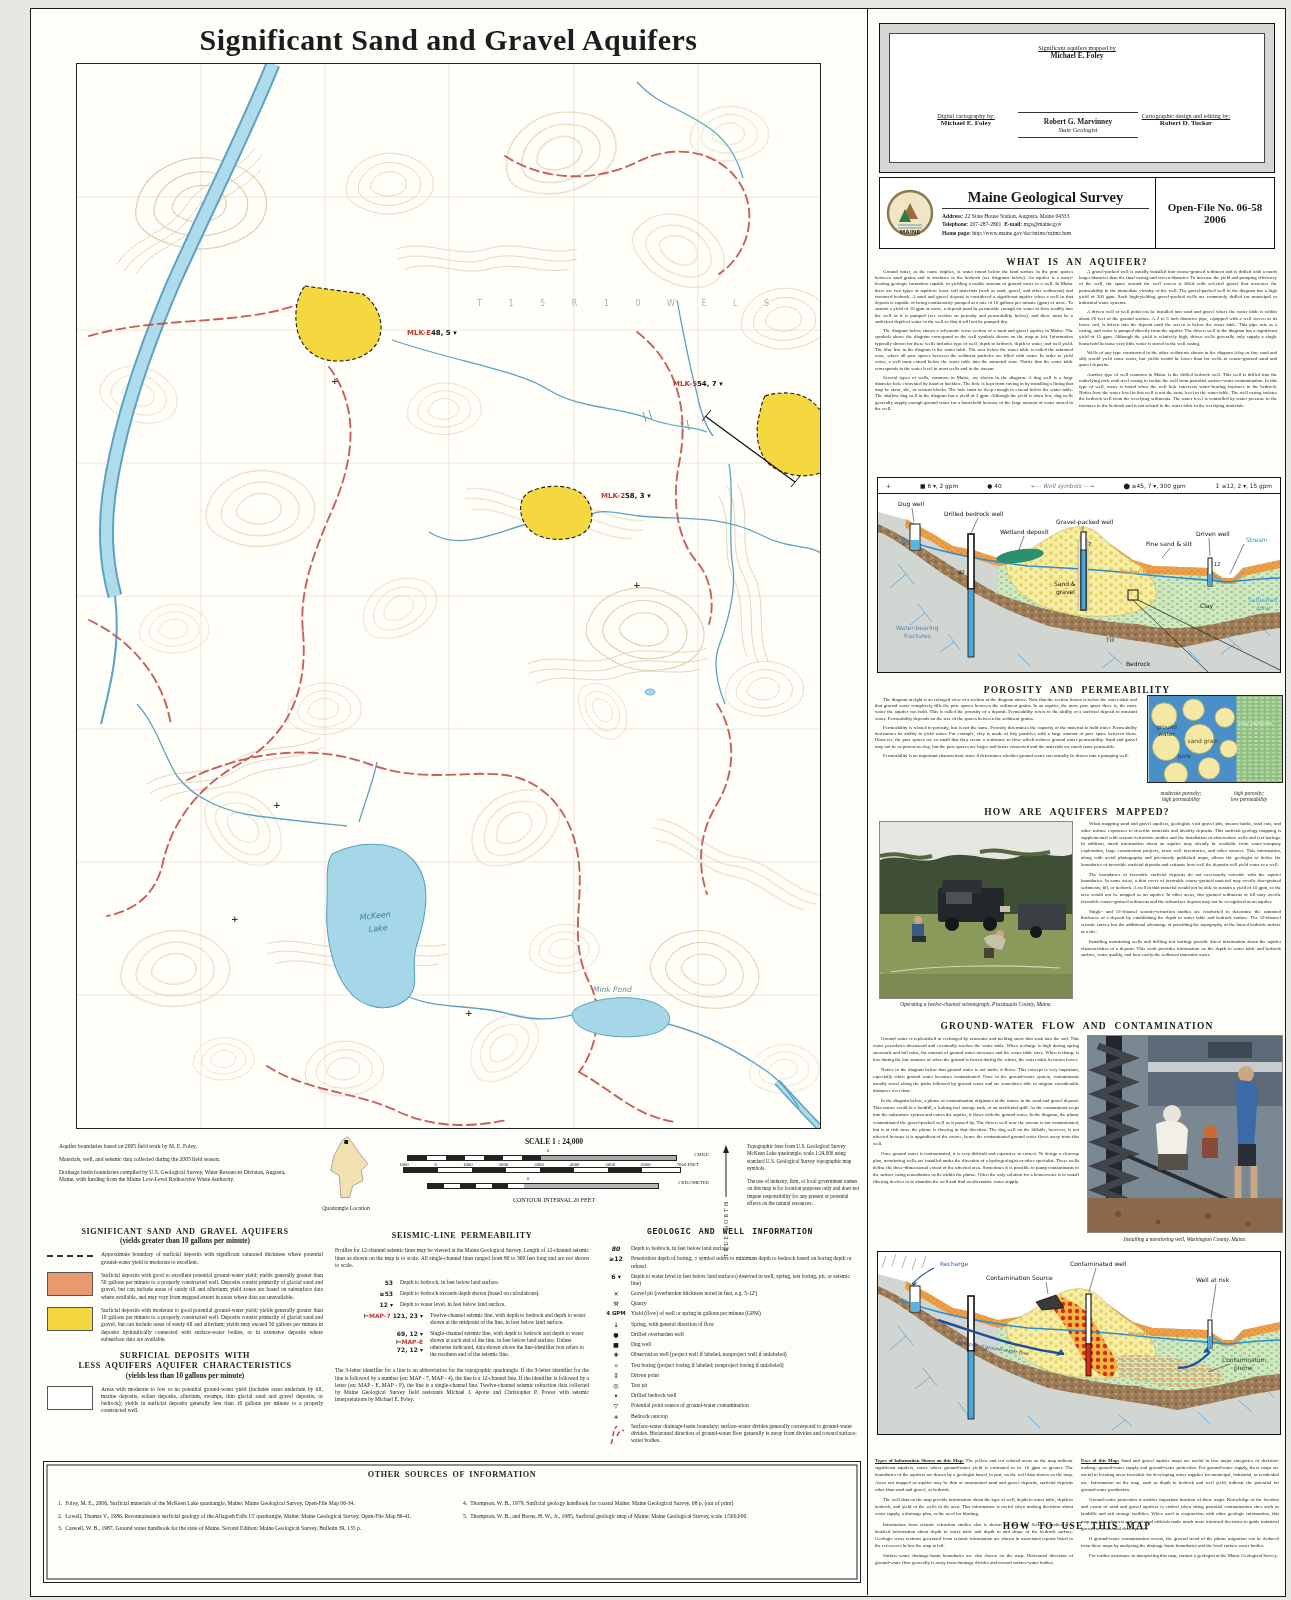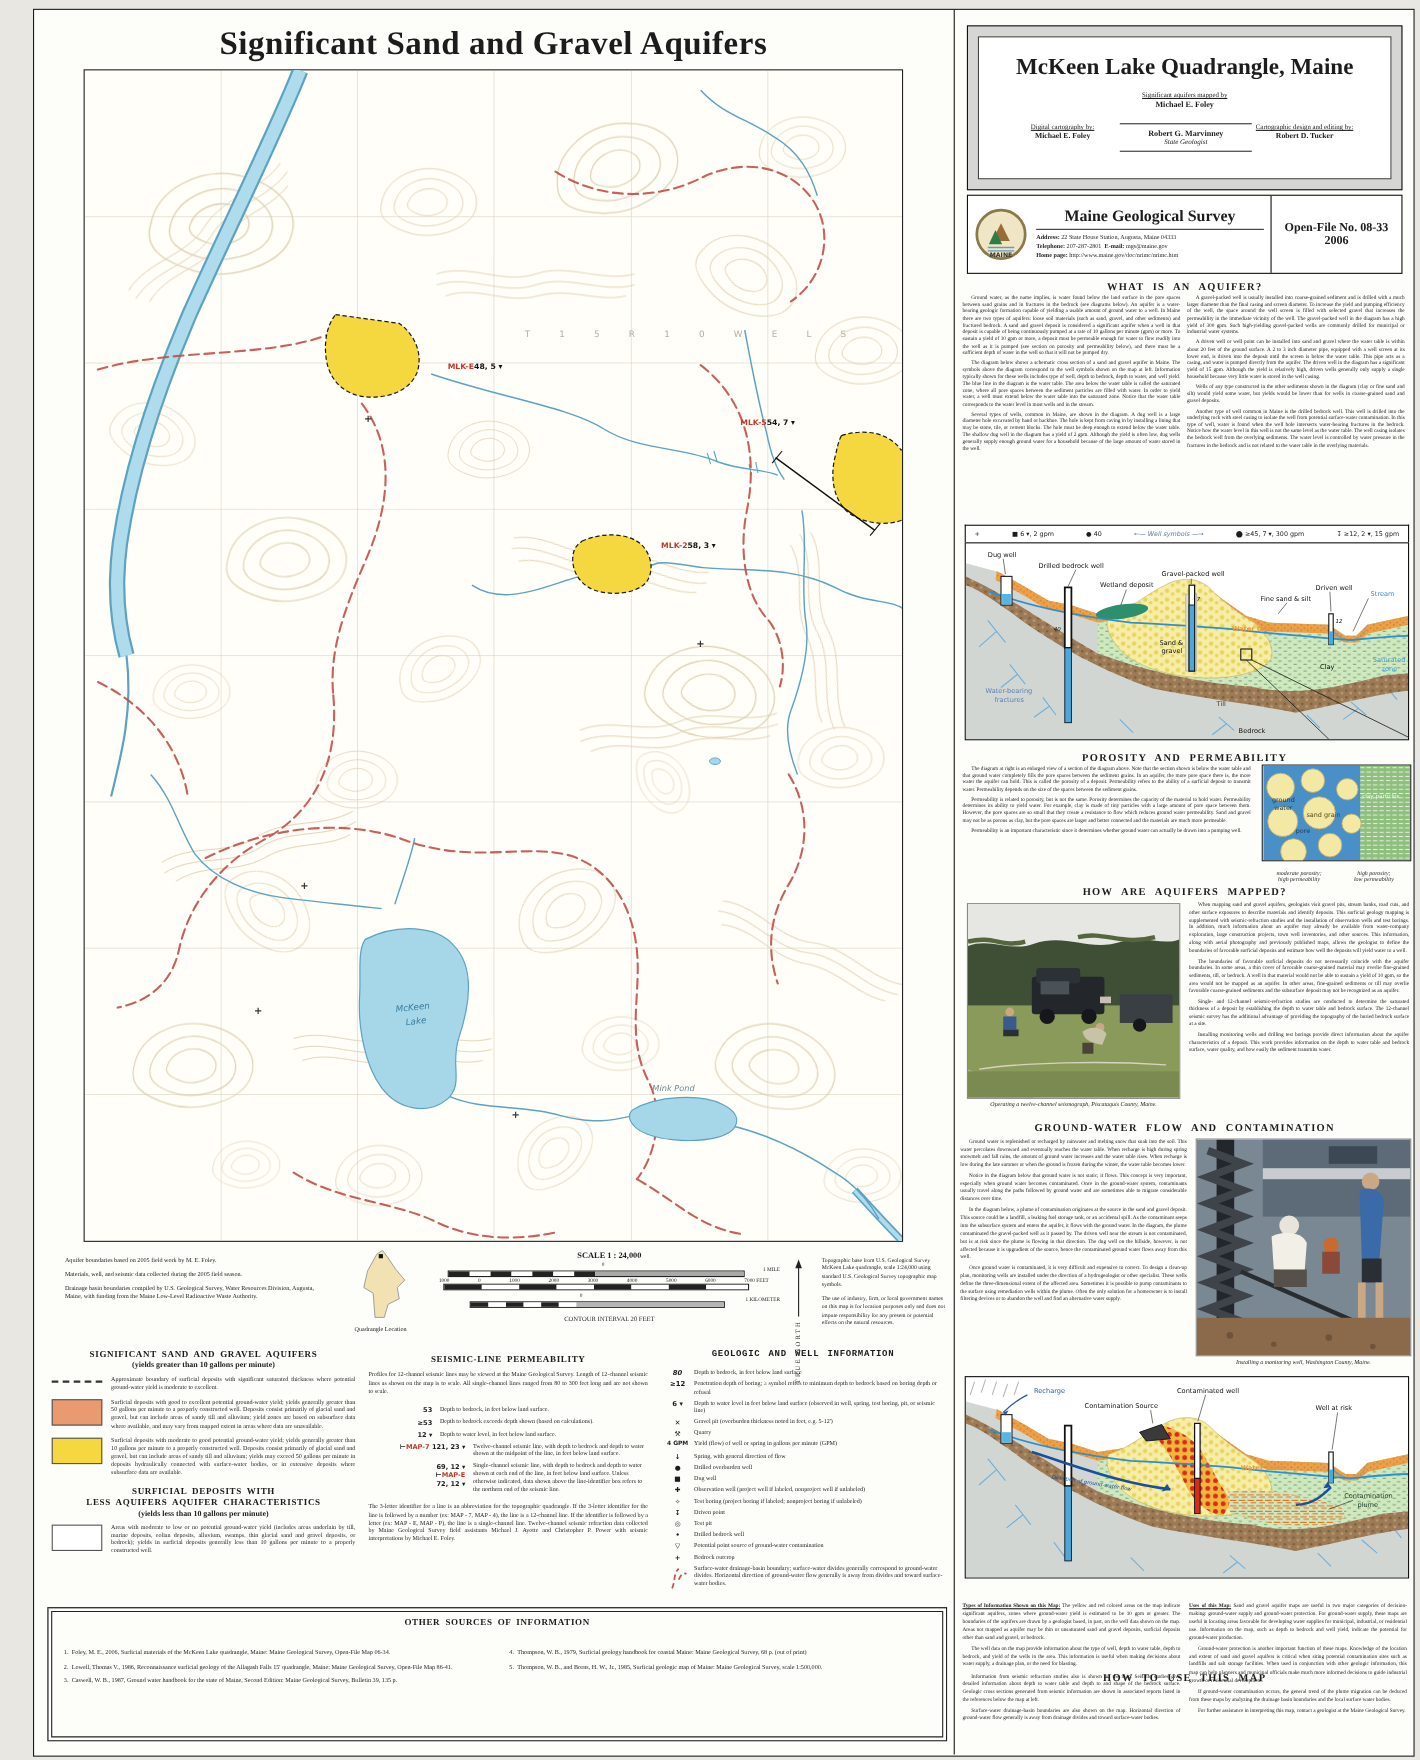--- a/index.html
+++ b/index.html
@@ -419,21 +419,20 @@
       </div>
       <div style="flex:1;">
         <p class="ref"><span class="rn">4.</span><span>Thompson, W. B., 1979, Surficial geology handbook for coastal Maine:  Maine Geological Survey, 68 p. (out of print)</span></p>
         <p class="ref"><span class="rn">5.</span><span>Thompson, W. B., and Borns, H. W., Jr., 1985, Surficial geologic map of Maine:  Maine Geological Survey, scale 1:500,000.</span></p>
       </div>
     </div>
   </div>
 
   <div class="abs" id="tblock" style="left:848px;top:14px;width:396px;height:150px;">
     <div class="inner">
-      <div class="tb-title">McKeen Lake Quadrangle, Maine</div>
       <div class="tb-sm">Significant aquifers mapped by</div>
       <div class="tb-nm">Michael E. Foley</div>
       <div class="tb-col" style="left:16px;">
         <div style="text-decoration:underline;">Digital cartography by:</div>
         <div style="font-weight:bold;font-size:7px;">Michael E. Foley</div>
       </div>
       <div class="tb-col" style="left:128px;width:120px;border-top:1px solid #333;border-bottom:1px solid #333;padding:4px 0;">
         <div style="font-weight:bold;font-size:7.4px;text-align:center;">Robert G. Marvinney</div>
         <div style="font-style:italic;font-size:6.4px;">State Geologist</div>
       </div>
@@ -454,21 +453,21 @@
         <text x="24" y="45" font-size="5.6" font-weight="bold" text-anchor="middle" fill="#333">MAINE</text>
       </svg>
       <div style="flex:1;">
         <div class="mgs-name">Maine Geological Survey</div>
         <div class="mgs-line"><b>Address:</b> <span>22 State House Station, Augusta, Maine  04333</span></div>
         <div class="mgs-line"><b>Telephone:</b> <span>207-287-2801</span> &nbsp;<b>E-mail:</b> <span>mgs@maine.gov</span></div>
         <div class="mgs-line"><b>Home page:</b> <span>http://www.maine.gov/doc/nrimc/nrimc.htm</span></div>
       </div>
     </div>
     <div class="mgs-right">
-      <div>Open-File No. 08-33</div>
+      <div>Open-File No. 06-58</div>
       <div>2006</div>
     </div>
   </div>
 
   <div class="abs sec-h" style="left:848px;top:248px;width:396px;">WHAT IS AN AQUIFER?</div>
   <div class="abs dense" style="left:844px;top:260px;width:198px;">
     <p>Ground water, as the name implies, is water found below the land surface in the pore spaces between sand grains and in fractures in the bedrock (see diagrams below).  An aquifer is a water-bearing geologic formation capable of yielding a usable amount of ground water to a well.  In Maine there are two types of aquifers: loose soil materials (such as sand, gravel, and other sediments) and fractured bedrock.  A sand and gravel deposit is considered a significant aquifer when a well in that deposit is capable of being continuously pumped at a rate of 10 gallons per minute (gpm) or more.  To sustain a yield of 10 gpm or more, a deposit must be permeable enough for water to flow readily into the well as it is pumped (see section on porosity and permeability below), and there must be a sufficient depth of water in the well so that it will not be pumped dry.</p>
       <p>The diagram below shows a schematic cross section of a sand and gravel aquifer in Maine.  The symbols above the diagram correspond to the well symbols shown on the map at left.  Information typically shown for these wells includes type of well, depth to bedrock, depth to water, and well yield.  The blue line in the diagram is the water table.  The area below the water table is called the saturated zone, where all pore spaces between the sediment particles are filled with water.  In order to yield water, a well must extend below the water table into the saturated zone.  Notice that the water table corresponds to the water level in most wells and in the stream.</p>
       <p>Several types of wells, common in Maine, are shown in the diagram.  A dug well is a large diameter hole excavated by hand or backhoe.  The hole is kept from caving in by installing a lining that may be stone, tile, or cement blocks.  The hole must be deep enough to extend below the water table.  The shallow dug well in the diagram has a yield of 2 gpm.  Although the yield is often low, dug wells generally supply enough ground water for a household because of the large amount of water stored in the well.</p>
   </div>

